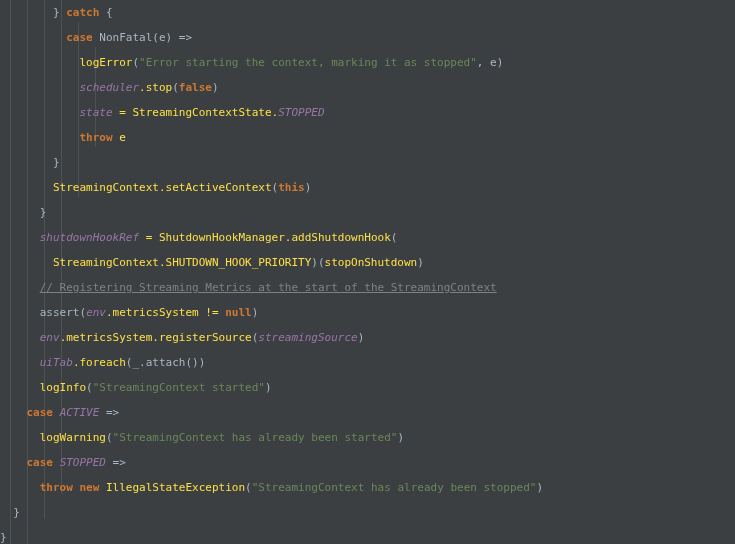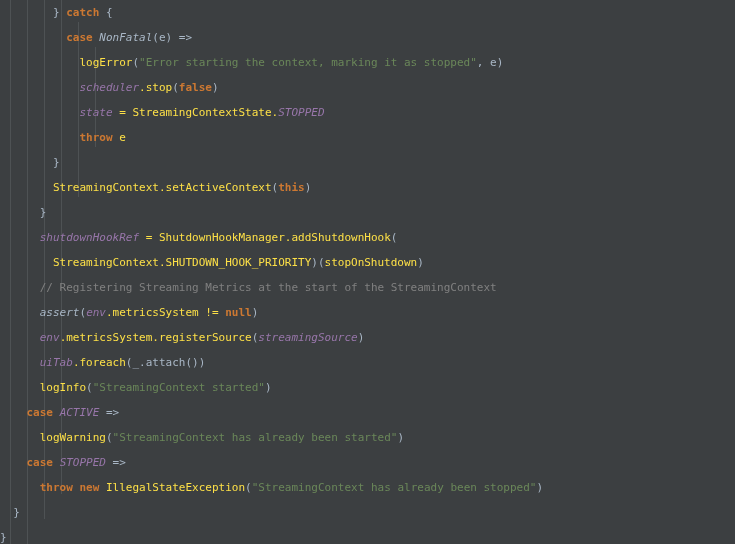--- a/index.html
+++ b/index.html
@@ -42,22 +42,22 @@
   .line {
     height: 25px;
     line-height: 25px;
     white-space: pre;
     font-family: "DejaVu Sans Mono", monospace;
   }
   .tok { font-family: "DejaVu Sans Mono", monospace; }
   .kw   { color: #cc7832; font-weight: bold; }
   .str  { color: #6a8759; }
   .fld  { color: #9876aa; font-style: italic; }
-  .typ  { color: #a9b7c6; font-style: italic; }
-  .cmt  { color: #808080; }
+  .typ  { color: #a9b7c6; }
+  .cmt  { color: #808080; text-decoration: underline; }
   .pln  { color: #fde047; }
   .brc  { color: #a9b7c6; }
   .pun  { color: #a9b7c6; }
 </style>
 </head>
 <body>
 
 <div id="editor">
   <div id="guides">
       <div class="guide" style="left: 10px; top: 0px; height: 544px; background: rgb(78, 82, 84);"></div>

